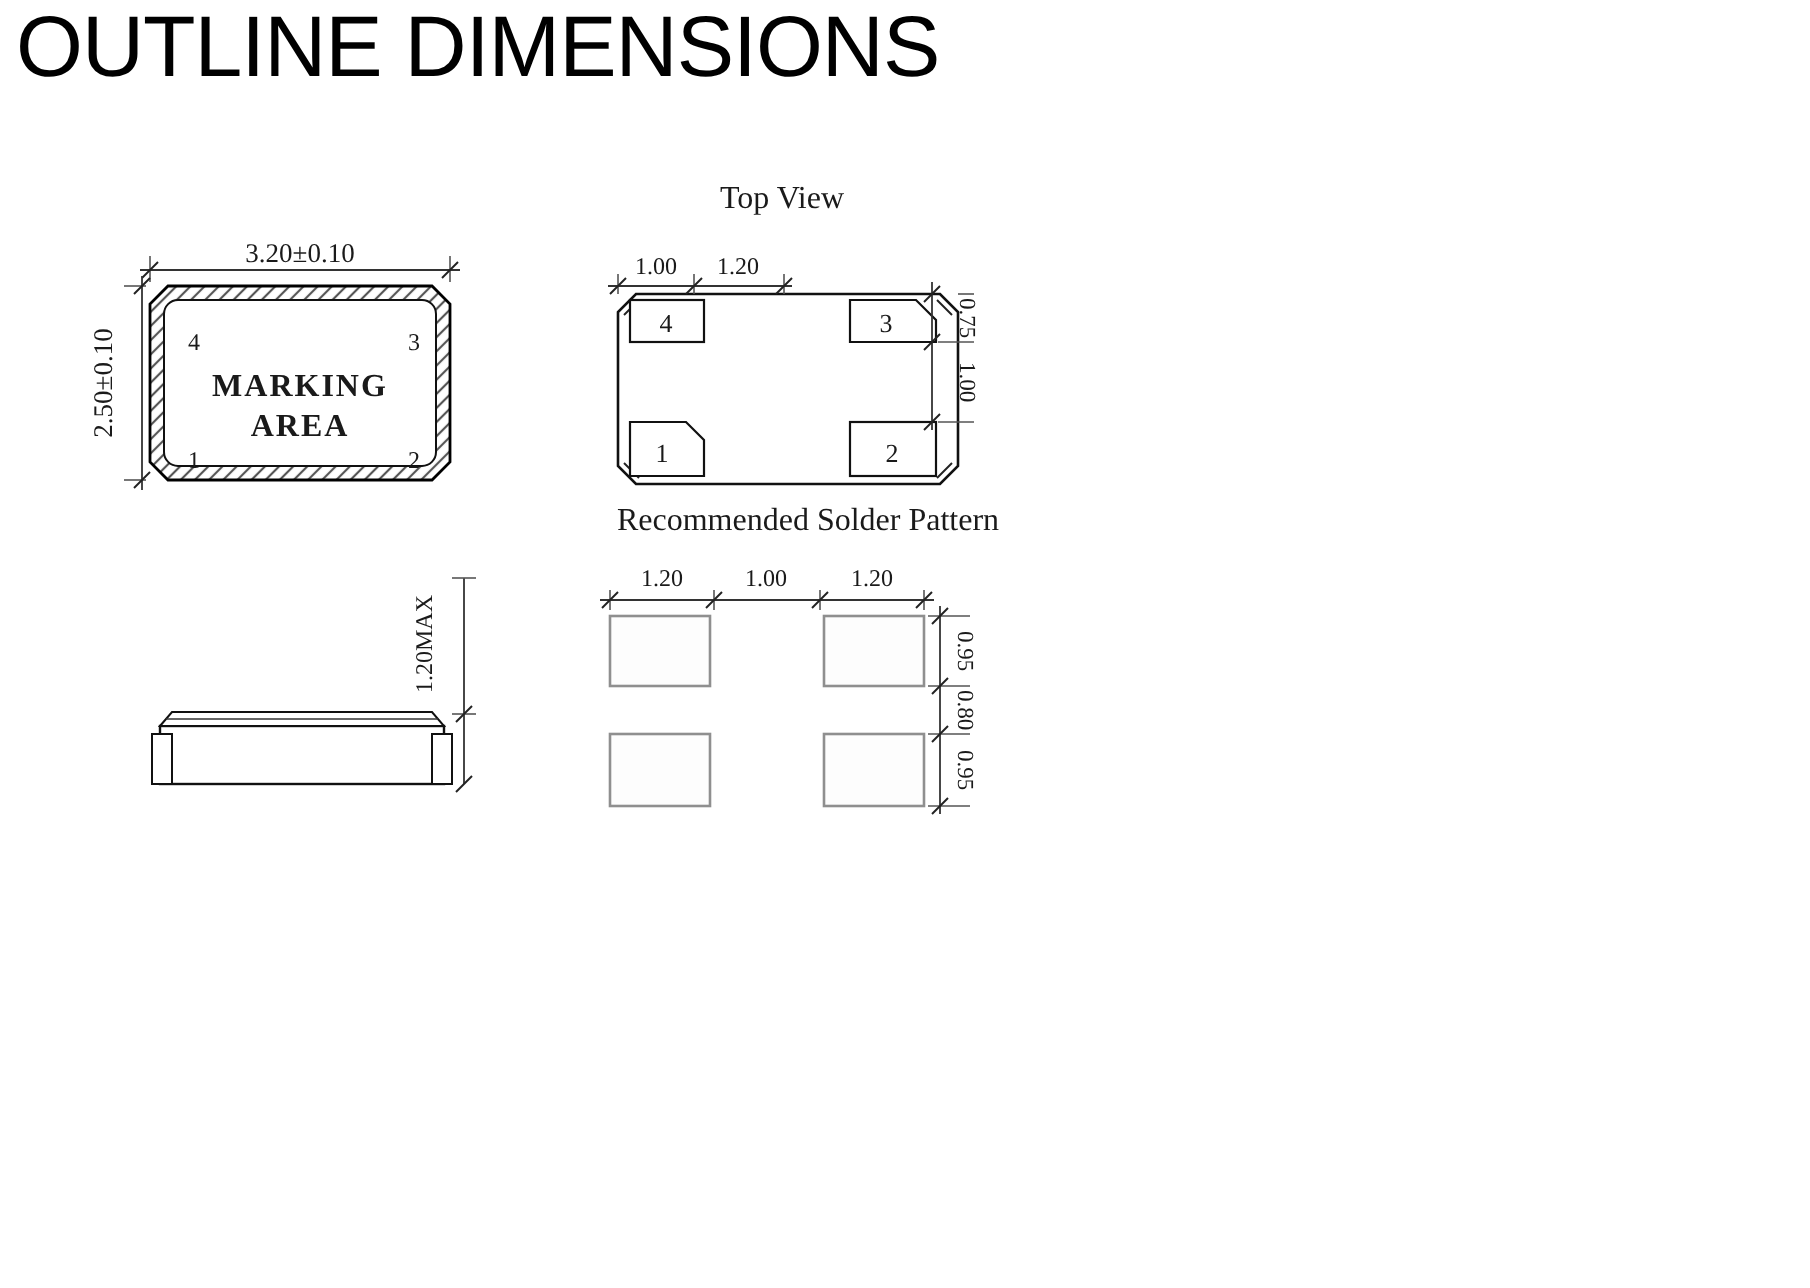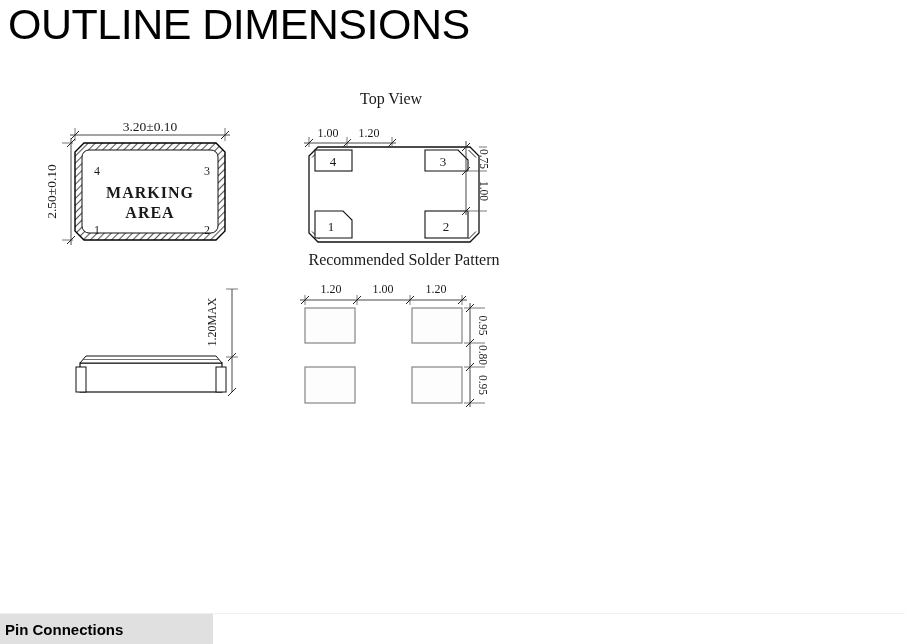--- a/index.html
+++ b/index.html
@@ -168,31 +168,14 @@
     <rect x="156" y="87" width="10" height="25" fill="#fff" stroke="#111" stroke-width="1"></rect>
 
     <line class="dimline" x1="172" y1="9" x2="172" y2="112"></line>
     <line class="extline" x1="166" y1="9" x2="178" y2="9"></line>
     <line class="extline" x1="166" y1="77" x2="178" y2="77"></line>
     <line class="tick" x1="168" y1="81" x2="176" y2="73"></line>
     <line class="tick" x1="168" y1="116" x2="176" y2="108"></line>
     <text class="dim-small" transform="translate(156 42) rotate(-90)" text-anchor="middle">1.20MAX</text>
   </svg>
 
-  <div class="pin-row">
-    <div class="cell-label">
-      <span>Pin Connections</span>
-    </div>
-    <div class="pin-entry" style="left:215px;">
-      
-    </div>
-    <div class="pin-entry" style="left:415px;">
-      
-    </div>
-    <div class="pin-entry" style="left:613px;">
-      
-    </div>
-    <div class="pin-entry" style="left:812px;">
-      
-    </div>
-  </div>
 
 </div>
 
 </body></html>

